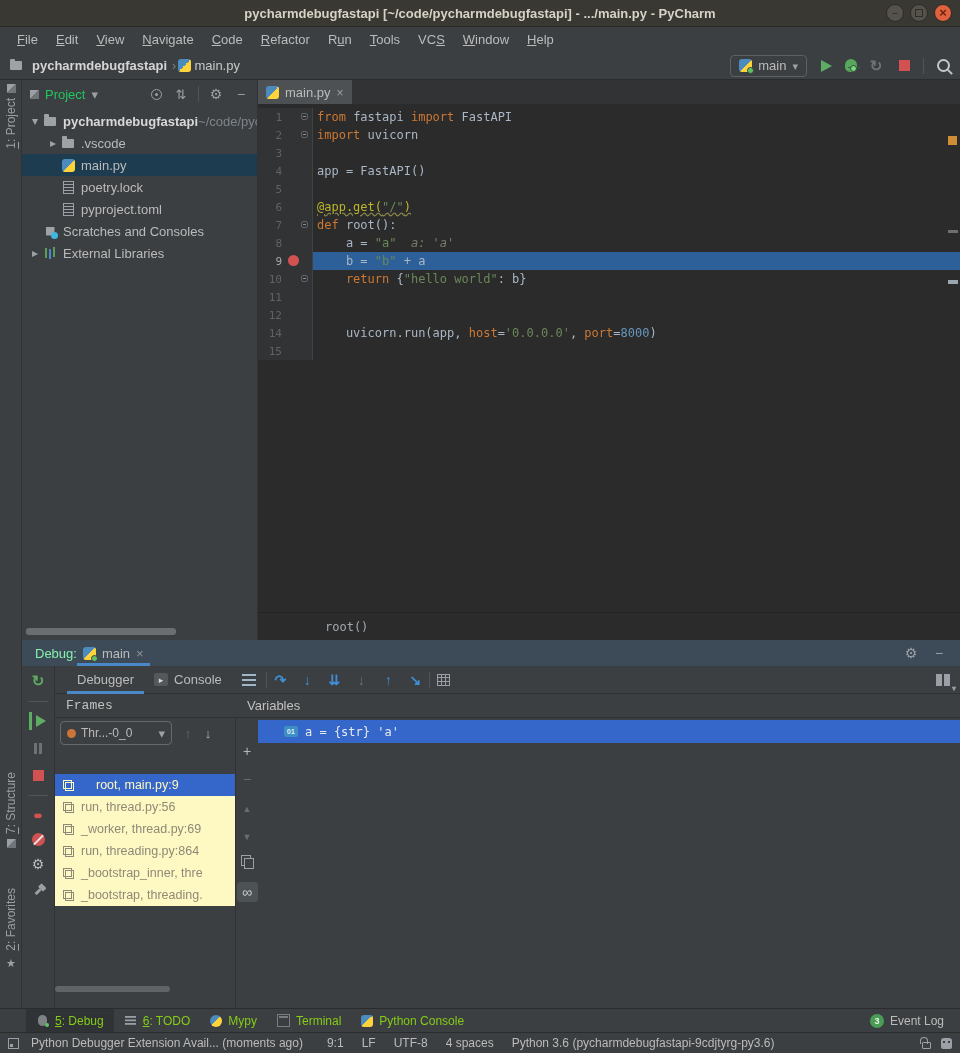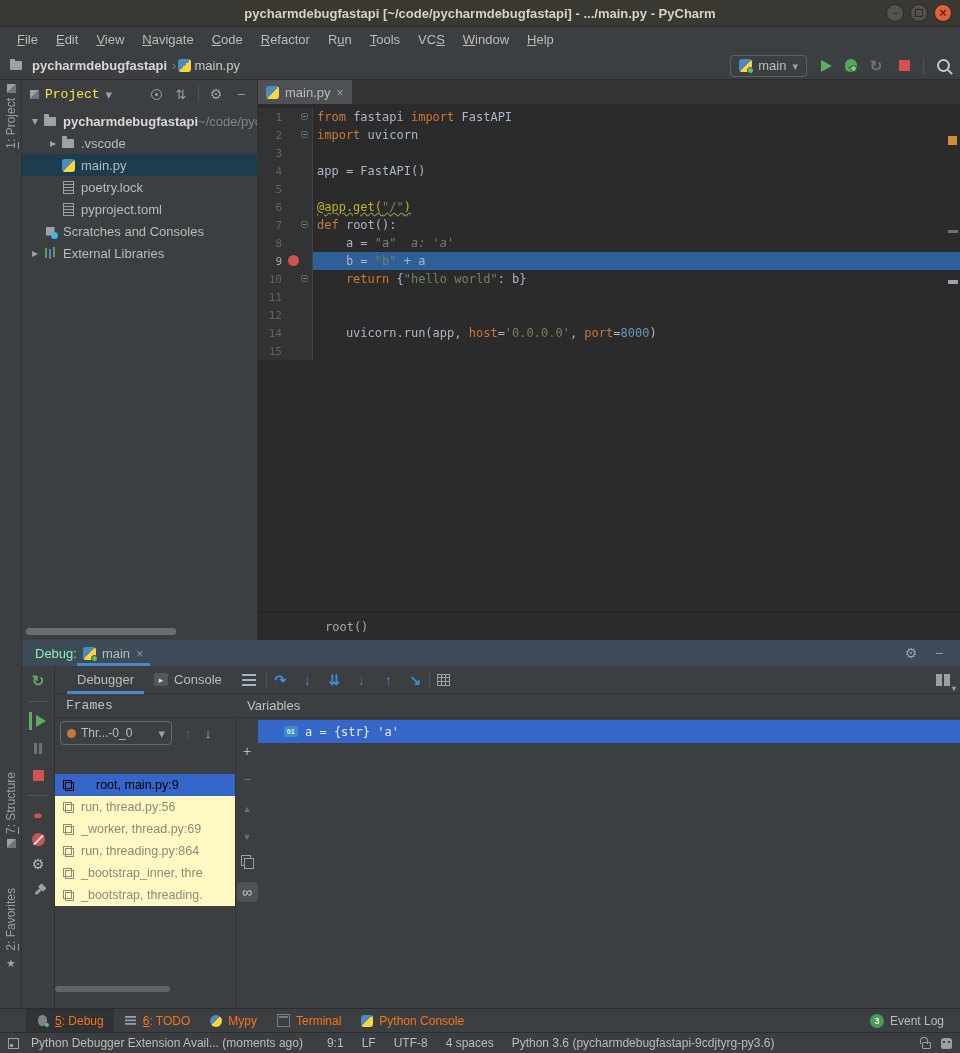--- a/index.html
+++ b/index.html
@@ -53,21 +53,21 @@
   .stripe{position:absolute;left:0;top:80px;width:22px;height:928px;background:#3c3f41;border-right:1px solid #323232;}
   .vlabel{position:absolute;left:0;width:22px;display:flex;flex-direction:column;align-items:center;gap:5px;color:#9da0a2;font-size:12px;}
   .vtext{writing-mode:vertical-rl;transform:rotate(180deg);white-space:nowrap;}
   .sq-ic{width:9px;height:9px;background:linear-gradient(135deg,#9aa0a6 0 45%,#707579 45% 100%);flex:none;}
   .star-ic::before{content:"\2605";color:#9aa0a6;font-size:11px;}
 
   
   .project-panel{position:absolute;left:22px;top:80px;width:236px;height:560px;background:#3c3f41;
                  border-right:1px solid #323232;overflow:hidden;}
   .pp-header{height:28px;display:flex;align-items:center;padding:0 8px;gap:6px;}
-  .pp-title{color:#fde047;font-family:Liberation Mono, monospace;}
+  .pp-title{color:#22c55e;}
   .pp-caret::before{content:"\25BE";color:#9aa0a4;}
   .pp-icons{margin-left:auto;display:flex;align-items:center;gap:9px;}
   .hdr-ic{width:16px;height:16px;display:inline-flex;align-items:center;justify-content:center;position:relative;color:#9aa0a6;}
   .ic-select-opened-file::before{content:"";width:9px;height:9px;border:1px solid #9aa0a6;border-radius:50%;}
   .ic-select-opened-file::after{content:"";position:absolute;width:3px;height:3px;background:#9aa0a6;border-radius:50%;}
   .ic-collapse-all::before{content:"\21C5";font-size:13px;}
   .ic-gear::before{content:"\2699";font-size:14px;}
   .ic-hide::before{content:"\2212";font-size:14px;}
   .tree{margin-top:2px;}
   .tree-row{height:22px;display:flex;align-items:center;white-space:nowrap;overflow:hidden;color:#bbbbbb;}
@@ -174,21 +174,21 @@
   .thread-caret{margin-left:auto;color:#9aa0a4;}
   .thread-caret::before{content:"\25BE";}
   .th-arrow{width:20px;text-align:center;font-size:13px;}
   .th-up{color:#696d6f;margin-left:6px;}
   .th-up::before{content:"\2191";}
   .th-down{color:#b6babc;}
   .th-down::before{content:"\2193";}
   .frames-list{position:absolute;top:56px;left:0;right:0;}
   .frame-row{height:22px;display:flex;align-items:center;gap:7px;padding-left:8px;white-space:nowrap;overflow:hidden;
              color:#bdbdbd;font-size:12.5px;}
-  .frame-row.sel{background:#3566c9;color:#000000;gap:22px;}
+  .frame-row.sel{background:#3566c9;color:#fef9c3;gap:22px;}
   .frame-row.lib{background:#fef9c3;color:#8f8977;}
   .frame-ic{position:relative;width:11px;height:11px;flex:none;}
   .frame-ic::before{content:"";position:absolute;right:0;bottom:0;width:7px;height:7px;border:1px solid currentColor;}
   .frame-ic::after{content:"";position:absolute;left:0;top:0;width:7px;height:7px;border:1px solid currentColor;}
   .frames-hscroll{position:absolute;left:0;bottom:4px;width:115px;height:6px;border-radius:3px;background:#616467;}
   .watch-strip{position:absolute;left:180px;top:52px;bottom:0;width:23px;border-left:1px solid #323232;
                display:flex;flex-direction:column;align-items:center;padding-top:24px;}
   .w-ic{width:17px;height:17px;margin-bottom:11px;display:flex;align-items:center;justify-content:center;
         color:#b4b8ba;font-size:14px;position:relative;}
   .w-ic.dis{color:#696d6f;}
@@ -203,21 +203,21 @@
   .vars-panel{position:absolute;left:203px;top:52px;bottom:0;right:0;}
   .var-row{position:absolute;top:2px;left:0;right:0;height:23px;display:flex;align-items:center;gap:7px;padding-left:26px;
            font-family:"DejaVu Sans Mono",monospace;font-size:12px;color:#e8ebee;}
   .var-row.sel{background:#3566c9;}
   .var-ic{width:14px;height:11px;border-radius:2px;background:#3d8fc4;color:#eaf5ff;font-size:7px;font-weight:bold;
           display:inline-flex;align-items:center;justify-content:center;font-family:"Liberation Sans",sans-serif;flex:none;}
 
   
   .bottombar{position:absolute;left:0;top:1008px;right:0;height:24px;background:#3c3f41;border-top:1px solid #2b2b2b;
              display:flex;align-items:center;font-size:12px;}
-  .tw-btn{height:24px;display:flex;align-items:center;gap:6px;padding:12px 10px;color:#f97316;}
+  .tw-btn{height:24px;display:flex;align-items:center;gap:6px;padding:12px 10px;color:#84cc16;}
   .tw-btn.active{background:#303336;}
   .twi{width:13px;height:13px;display:inline-flex;align-items:center;justify-content:center;position:relative;flex:none;}
   .twi-debug::before{content:"";width:9px;height:11px;border-radius:5px;background:#7d8284;}
   .twi-debug::after{content:"";position:absolute;bottom:0;right:0;width:4px;height:4px;border-radius:50%;background:#61c168;}
   .twi-todo::before{content:"";width:11px;height:9px;background:linear-gradient(#9aa0a6 1.5px,transparent 1.5px);background-size:11px 3.5px;}
   .twi-mypy{background:linear-gradient(135deg,#4b8bbe 0 50%,#ffd43b 50% 100%);border-radius:50%;width:12px;height:12px;}
   .twi-terminal{background:#3b3e40;border:1px solid #797d80;}
   .twi-terminal::before{content:"";position:absolute;top:1px;left:1px;right:1px;height:2px;background:#797d80;}
   .twi-python{background:linear-gradient(135deg,#4b8bbe 0 50%,#ffd43b 50% 100%);border-radius:3px;width:12px;height:12px;}
   .eventlog{margin-left:auto;margin-right:16px;display:flex;align-items:center;gap:6px;}

